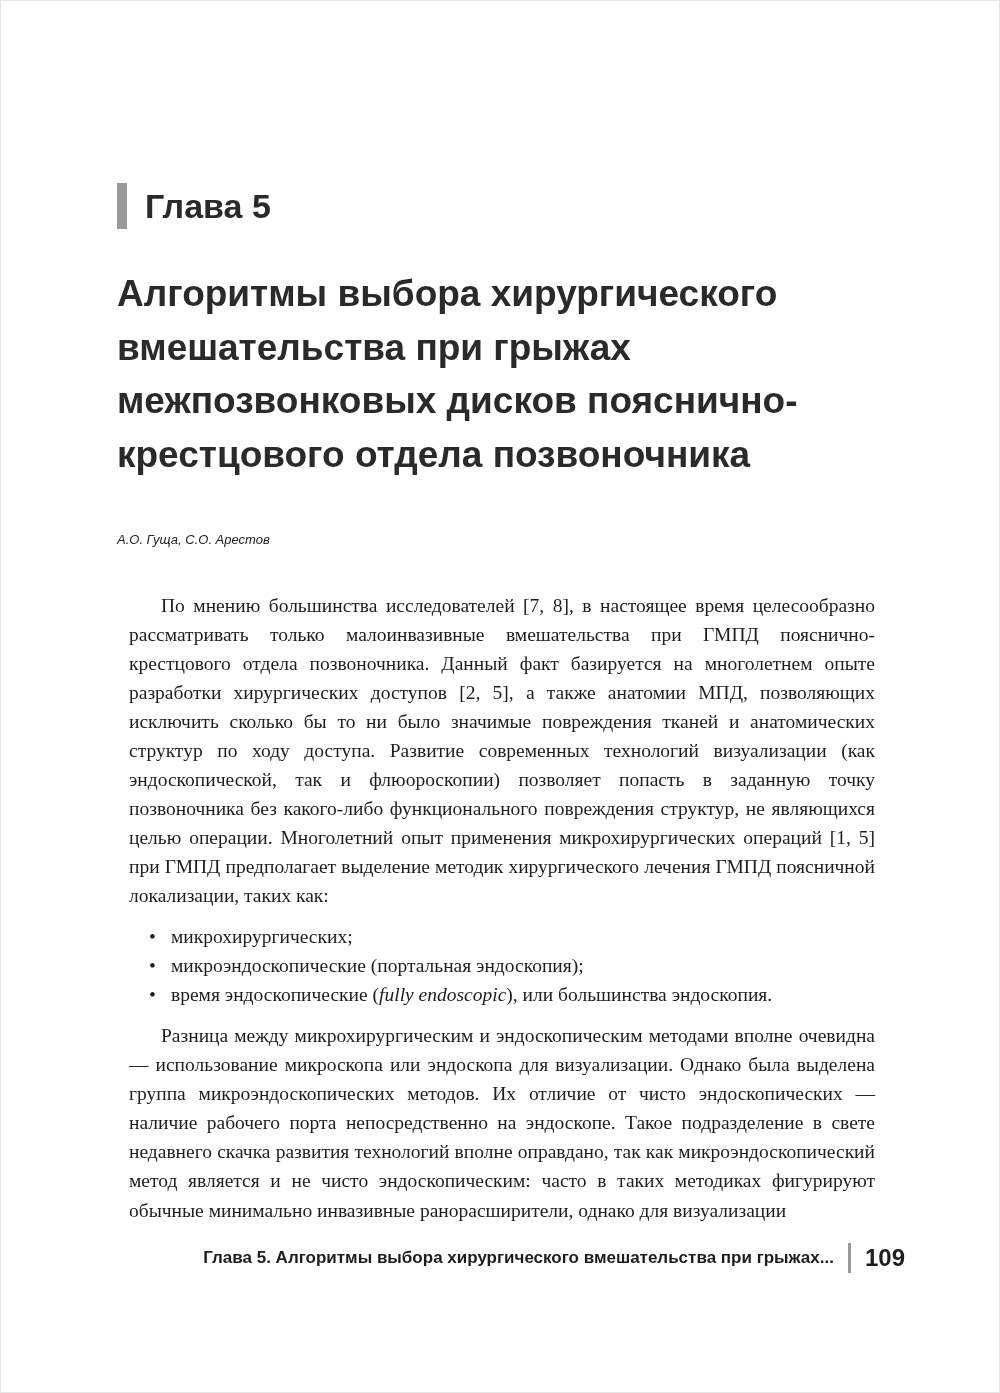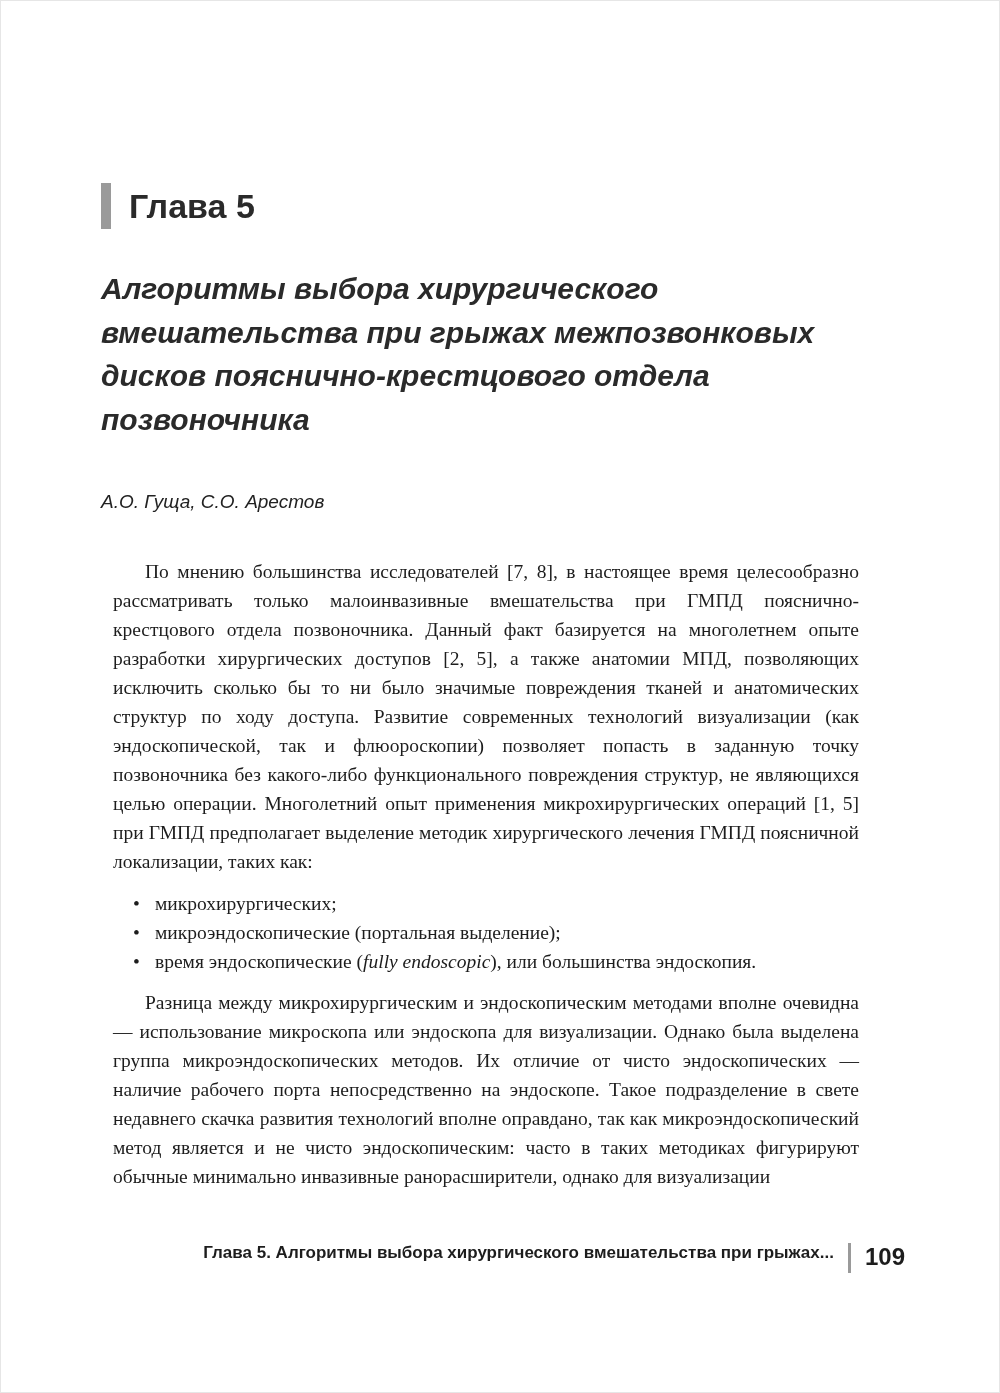--- a/index.html
+++ b/index.html
@@ -14,21 +14,21 @@
     margin: 0 auto;
     background: #ffffff;
     border: 1px solid #e6e6e6;
     box-sizing: border-box;
     font-family: "Liberation Serif", serif;
     color: #1d1d1d;
     overflow: hidden;
   }
   .content {
     position: absolute;
-    left: 100px;
+    left: 116px;
     width: 770px;
     top: 0;
   }
   .chapter-header {
     margin-top: 182px;
     display: flex;
     align-items: center;
     gap: 18px;
     font-family: "Liberation Sans", sans-serif;
   }
@@ -40,31 +40,30 @@
   }
   .chapter-label {
     font-size: 34px;
     font-weight: bold;
     color: #2a2a2a;
     line-height: 1;
   }
   .page-title {
     margin-top: 38px;
     font-family: "Liberation Sans", sans-serif;
-    font-size: 30px;
+    font-size: 37px;
     font-weight: bold;
     line-height: 1.45;
     color: #2a2a2a;
-    font-style: italic;
   }
   .authors {
     margin-top: 50px;
     font-family: "Liberation Sans", sans-serif;
     font-style: italic;
-    font-size: 19px;
+    font-size: 13px;
     color: #222222;
   }
   .body-text {
     margin-top: 44px;
     font-size: 19.5px;
     line-height: 1.49;
     text-align: justify;
   }
   .body-text p {
     margin: 12px;
@@ -87,21 +86,21 @@
   }
   .it {
     font-style: italic;
     margin-top: 46px;
   }
   .footer {
     position: absolute;
     right: 94px;
     top: 1242px;
     display: flex;
-    align-items: flex-start;
+    align-items: center;
     gap: 14px;
     font-family: "Liberation Sans", sans-serif;
     font-weight: bold;
   }
   .footer-text {
     font-size: 17px;
     color: #1d1d1d;
     white-space: nowrap;
   }
   .footer-divider {
@@ -133,21 +132,21 @@
     <div class="body-text">
       <p>По мнению большинства исследователей [7, 8], в настоящее время целесообразно рассматривать только малоинвазивные вмешательства при ГМПД пояснично-крестцового отдела позвоночника. Данный факт базируется на многолетнем опыте разработки хирургических доступов [2, 5], а также анатомии МПД, позволяющих исключить сколько бы то ни было значимые повреждения тканей и анатомических структур по ходу доступа. Развитие современных технологий визуализации (как эндоскопической, так и флюороскопии) позволяет попасть в заданную точку позвоночника без какого-либо функционального повреждения структур, не являющихся целью операции. Многолетний опыт применения микрохирургических операций [1, 5] при ГМПД предполагает выделение методик хирургического лечения ГМПД поясничной локализации, таких как:</p>
 
       <ul class="bullets">
         <li>
           <span class="bullet-marker">•</span>
           <span>микрохирургических;</span><span class="it"></span><span></span>
         </li>
         <li>
           <span class="bullet-marker">•</span>
-          <span>микроэндоскопические (портальная выделение);</span><span class="it"></span><span></span>
+          <span>микроэндоскопические (портальная эндоскопия);</span><span class="it"></span><span></span>
         </li>
         <li>
           <span class="bullet-marker">•</span>
           <span>время эндоскопические (</span><span class="it">fully endoscopic</span><span>), или большинства эндоскопия.</span>
         </li>
       </ul>
 
       <p>Разница между микрохирургическим и эндоскопическим методами вполне очевидна — использование микроскопа или эндоскопа для визуализации. Однако была выделена группа микроэндоскопических методов. Их отличие от чисто эндоскопических — наличие рабочего порта непосредственно на эндоскопе. Такое подразделение в свете недавнего скачка развития технологий вполне оправдано, так как микроэндоскопический метод является и не чисто эндоскопическим: часто в таких методиках фигурируют обычные минимально инвазивные ранорасширители, однако для визуализации</p>
     </div>
 

